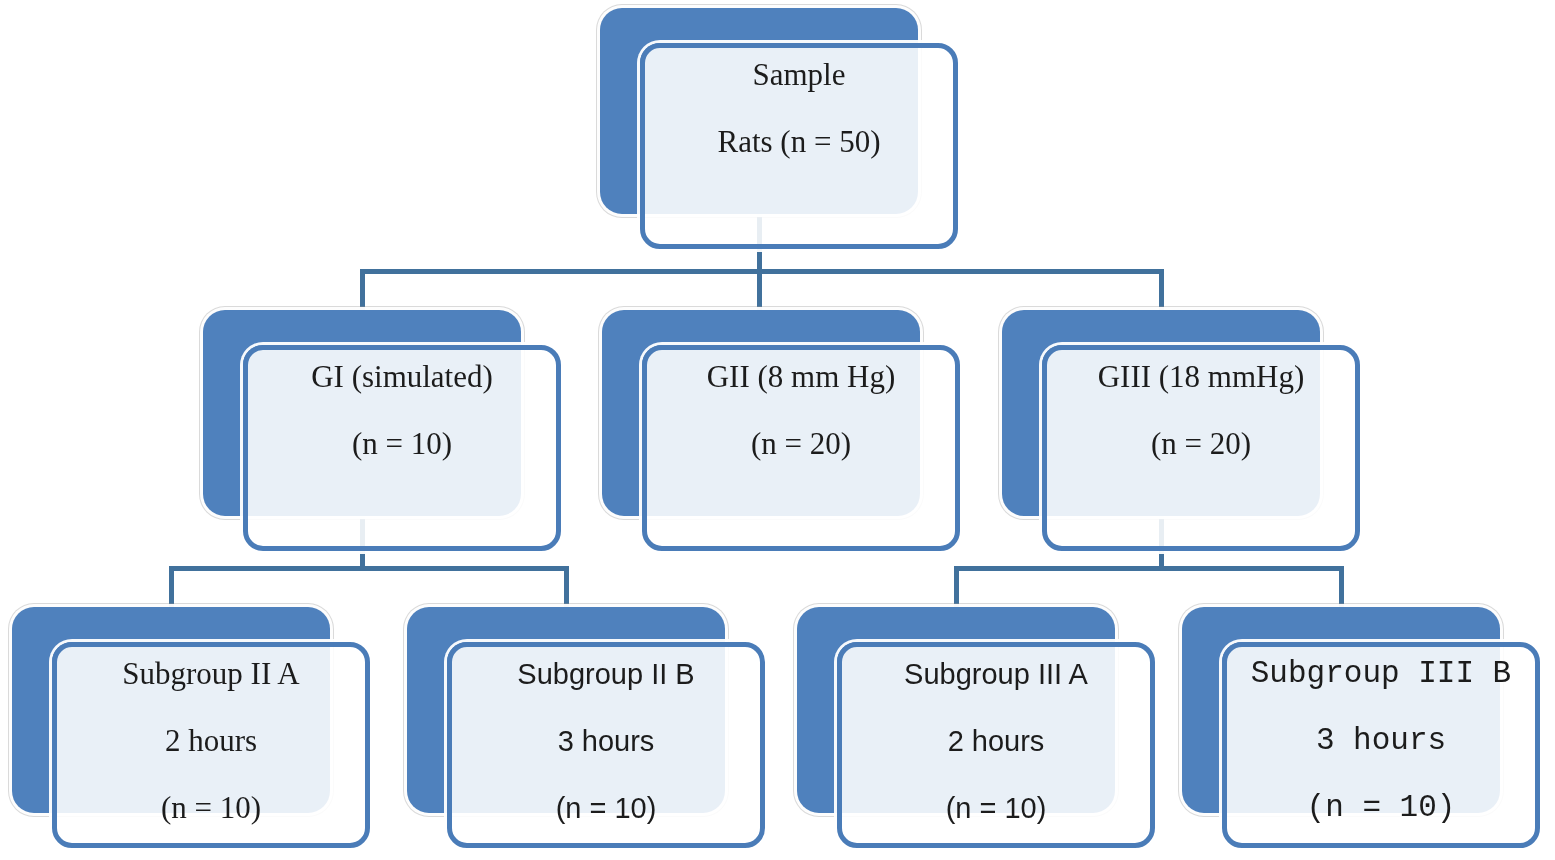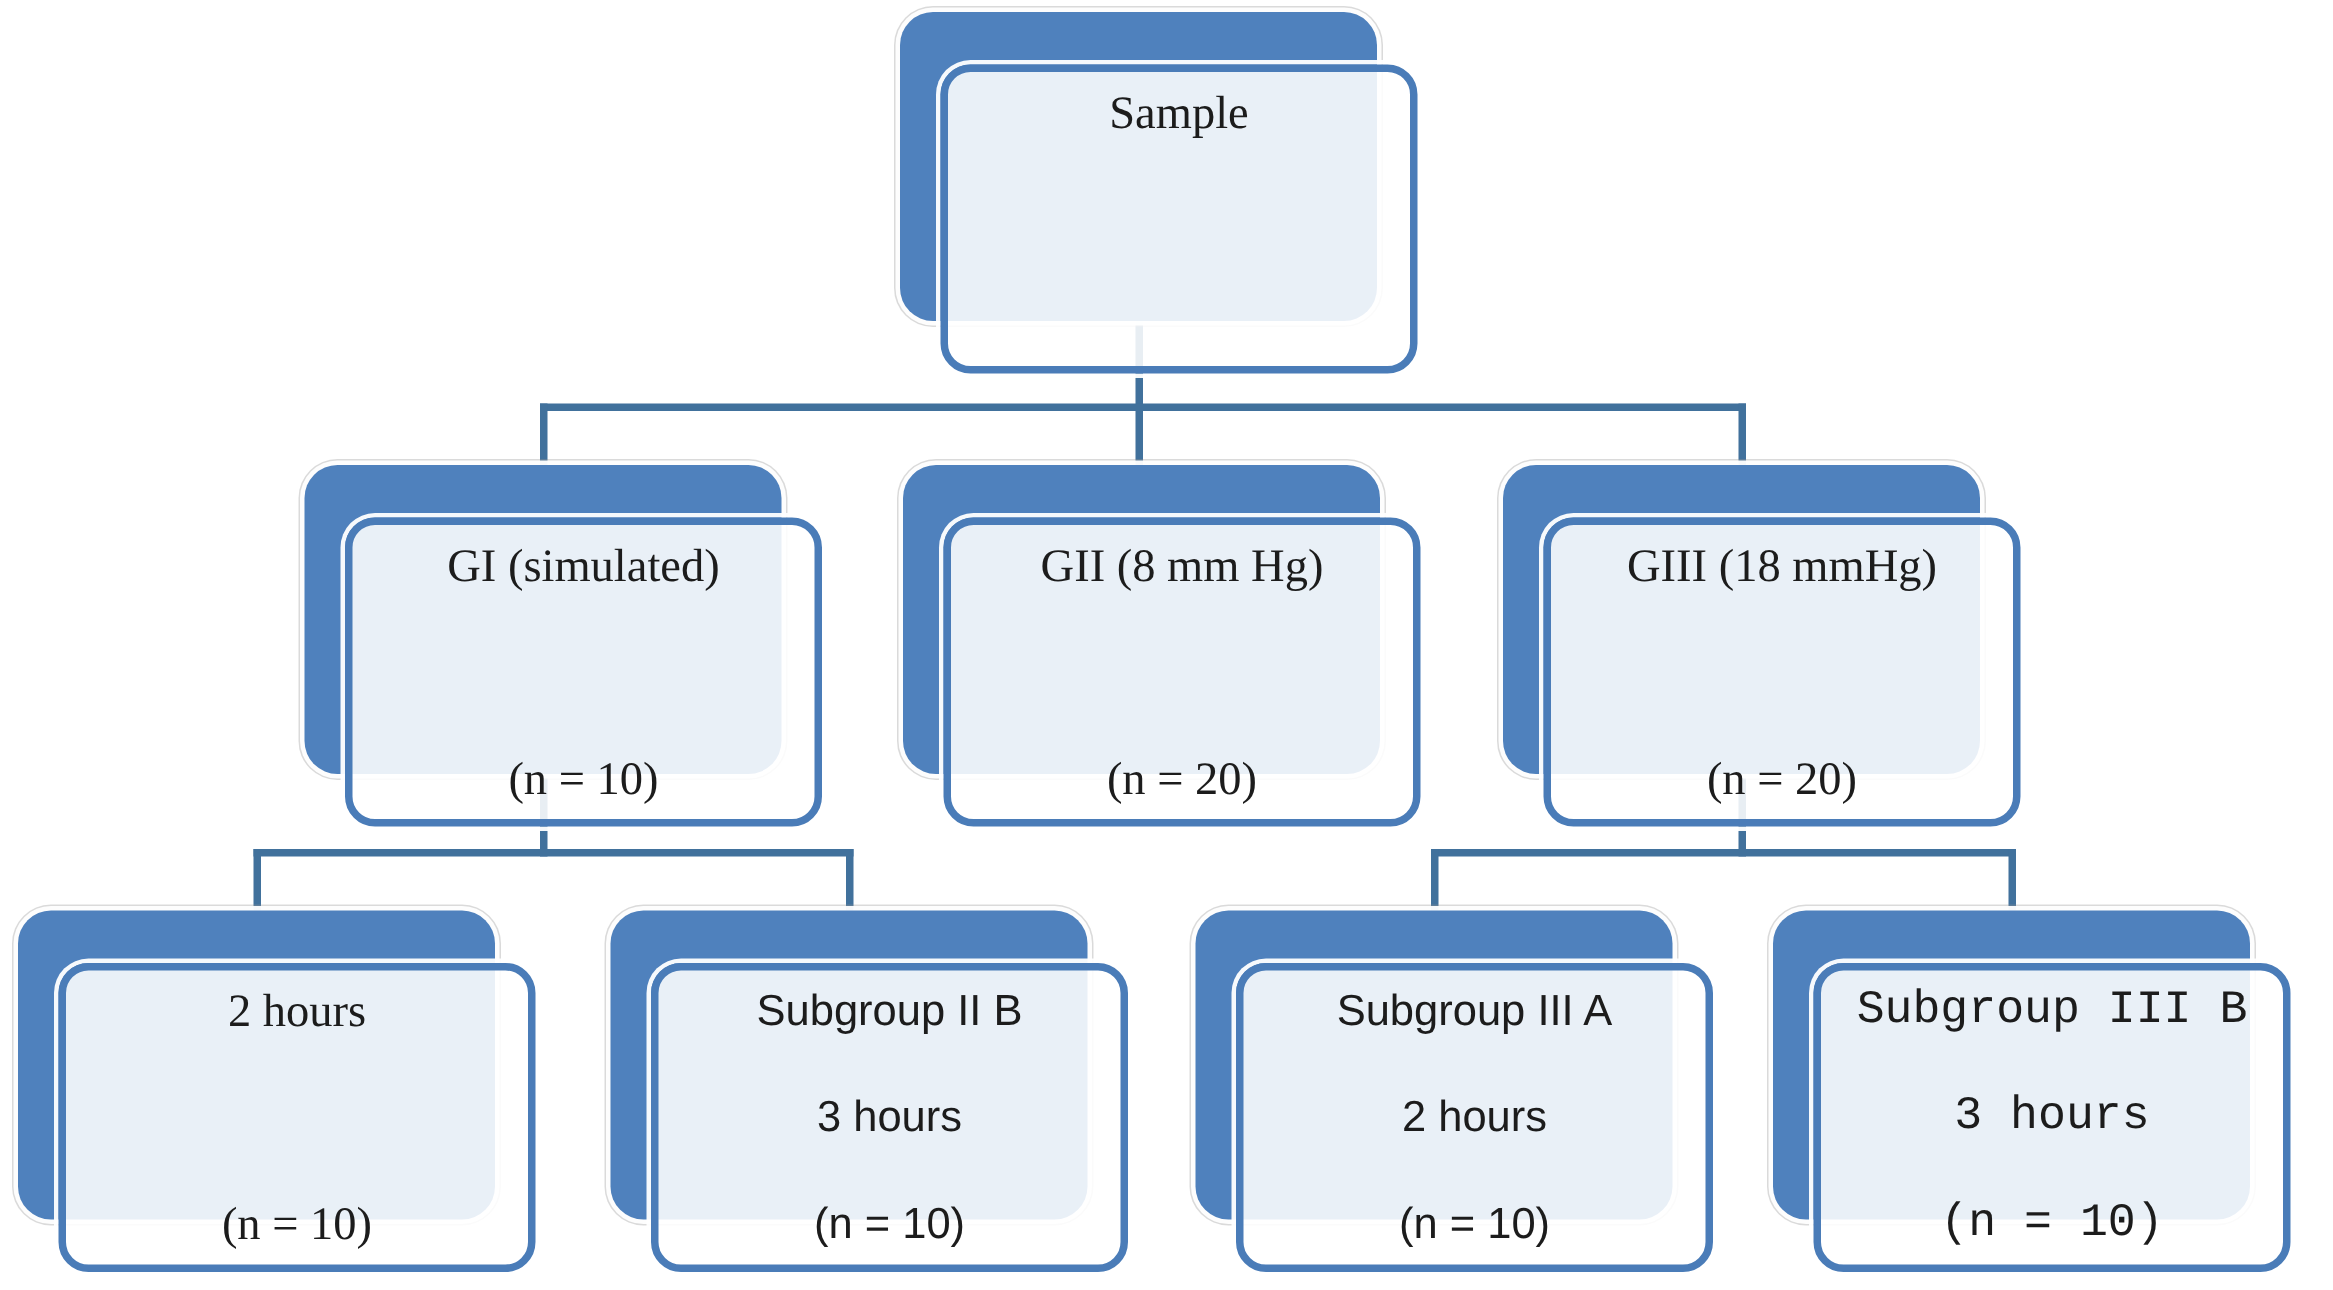--- a/index.html
+++ b/index.html
@@ -32,30 +32,30 @@
   .card-back{
     position:absolute;
     left:0; top:0;
     width:318px; height:206px;
     background:#4f81bd;
     border-radius:22px;
     box-shadow:0 0 0 3px rgba(255,255,255,0.95), 0 0 0 4px rgba(150,150,150,0.35);
   }
   .card-front{
     position:absolute;
-    left:27px; top:35px;
+    left:40px; top:35px;
     width:308px; height:196px;
     background:rgba(255,255,255,0.88);
     border:5px solid #4a7cb8;
     border-radius:20px;
     box-shadow:0 0 0 3px rgba(255,255,255,0.95);
     display:flex;
     flex-direction:column;
     align-items:center;
-    justify-content:space-between;
+    justify-content:flex-start;
     gap:13px;
   }
   .tline{
     font-size:31px;
     line-height:54px;
     color:#1c1c1c;
     text-align:center;
     white-space:nowrap;
   }
   .sans .tline{
@@ -80,20 +80,21 @@
 
   <div class="conn" style="left:1159px; top:505px; width:5px;   height:66px;"></div>
   <div class="conn" style="left:954px;  top:566px; width:390px; height:5px;"></div>
   <div class="conn" style="left:954px;  top:566px; width:5px;  height:41px;"></div>
   <div class="conn" style="left:1339px; top:566px; width:5px;  height:41px;"></div>
 
   <div class="card" style="left:600px; top:8px;">
     <div class="card-back"></div>
     <div class="card-front">
       <div class="tline">Sample</div>
+      <div class="tline">Rats (n = 50)</div>
     </div>
   </div>
 
   <div class="card" style="left:203px; top:310px;">
     <div class="card-back"></div>
     <div class="card-front">
       <div class="tline">GI (simulated)</div>
       <div class="tline">(n = 10)</div>
     </div>
   </div>
@@ -110,20 +111,21 @@
     <div class="card-back"></div>
     <div class="card-front">
       <div class="tline">GIII (18 mmHg)</div>
       <div class="tline">(n = 20)</div>
     </div>
   </div>
 
   <div class="card" style="left:12px; top:607px;">
     <div class="card-back"></div>
     <div class="card-front">
+      <div class="tline">Subgroup II A</div>
       <div class="tline">2 hours</div>
       <div class="tline">(n = 10)</div>
     </div>
   </div>
 
   <div class="card sans" style="left:407px; top:607px;">
     <div class="card-back"></div>
     <div class="card-front">
       <div class="tline">Subgroup II B</div>
       <div class="tline">3 hours</div>

